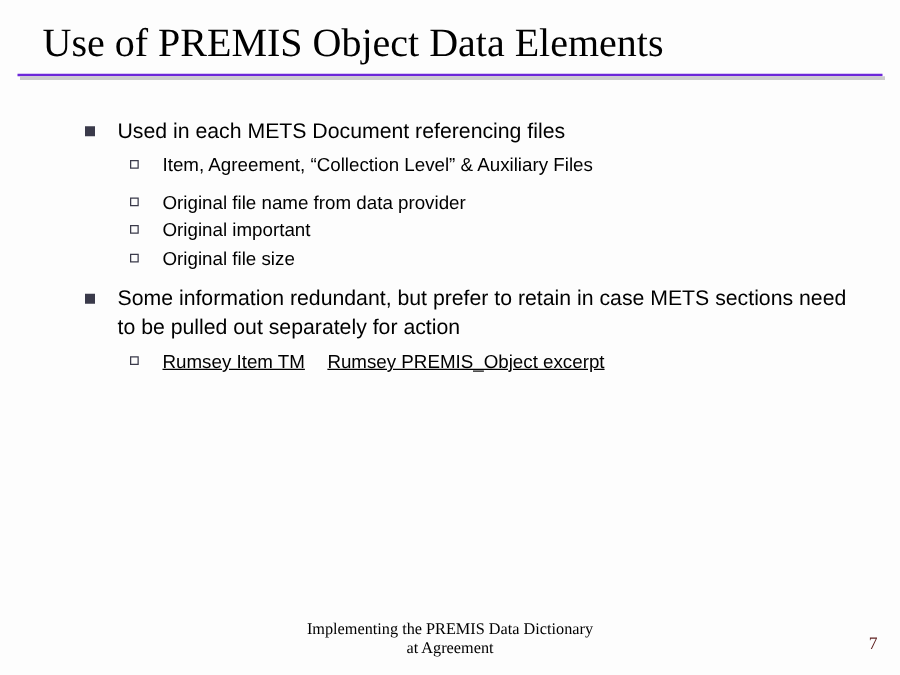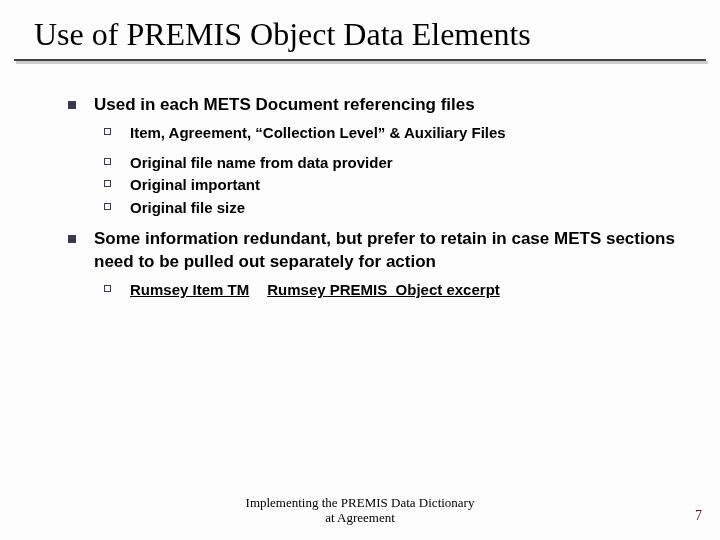--- a/index.html
+++ b/index.html
@@ -7,38 +7,37 @@
     width: 720px;
     height: 540px;
     background: #fdfdfd;
     font-family: Arial, Helvetica, sans-serif;
     color: #000;
     position: relative;
     overflow: hidden;
   }
   .title-wrap {
     padding: 16px 20px 6px 20px;
-    border-bottom: 2px solid #404040;
+    border-bottom: 2px solid #6d28d9;
     margin: 0 14px 0 14px;
   }
   .title-shadow {
     border-bottom: 3px solid #ccc;
     margin: 0 12px 0 16px;
     height: 0;
   }
   .title {
     font-family: "Times New Roman", Times, serif;
     font-size: 32px;
     font-weight: normal;
   }
   .content {
     padding: 30px 32px 0 60px;
     font-size: 17px;
     line-height: 1.35;
-    font-weight: bold;
   }
   .l1 {
     position: relative;
     padding-left: 34px;
     margin-bottom: 6px;
   }
   .l1 .bullet-sq {
     position: absolute;
     left: 8px;
     top: 7px;

